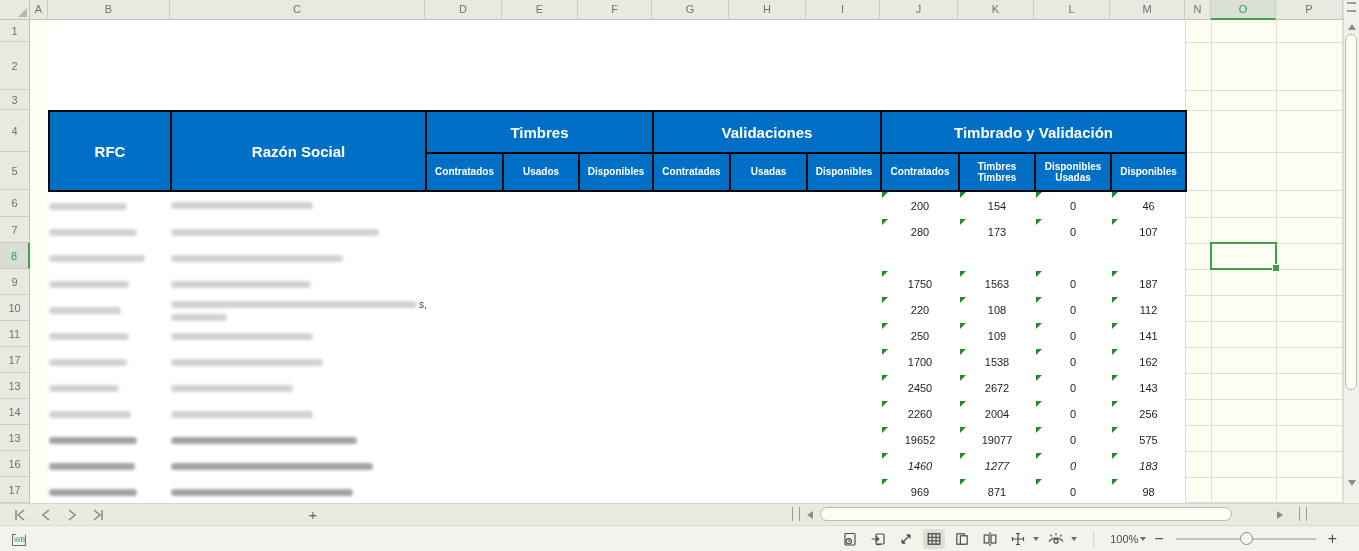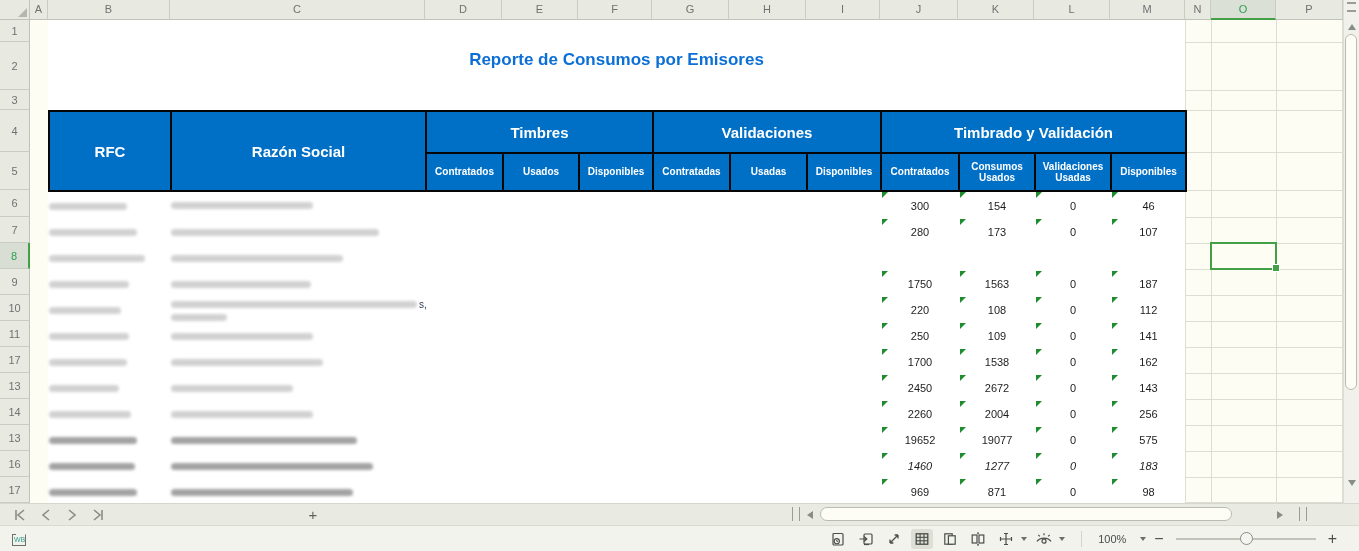--- a/index.html
+++ b/index.html
@@ -78,21 +78,21 @@
   .wb-frame{position:absolute;left:0;top:2px;width:12px;height:10px;border:1px solid #6E7168;border-top-color:transparent;}
   .wb-top{position:absolute;left:0;top:2px;width:4px;height:1px;background:#6E7168;}
   .wb-txt{position:absolute;left:2px;top:4px;font-size:7px;color:#2E9E8F;line-height:7px;}
   .sb-icons{margin-left:auto;display:flex;align-items:center;gap:6px;}
   .sb-ic{width:22px;height:20px;display:flex;align-items:center;justify-content:center;border-radius:3px;}
   .sb-ic.active{background:#DDDFD6;}
   .sb-ic svg{display:block;}
   .caret{width:0;height:0;border-left:3.5px solid transparent;border-right:3.5px solid transparent;
          border-top:4px solid #6B6E69;margin-left:-2px;}
   .sb-div{width:1px;height:16px;background:#D2D4CB;margin:0 10px;}
-  .zoom-label{font-size:11px;color:#4B4E4A;display:flex;align-items:center;gap:16px;}
+  .zoom-label{font-size:11px;color:#4B4E4A;display:flex;align-items:center;gap:4px;}
   .zoom-minus,.zoom-plus{font-size:16px;color:#4B4E4A;padding:0 8px;line-height:16px;}
   .zoom-track{position:relative;width:140px;height:2px;background:#C2C4BC;margin:0 4px;}
   .zoom-knob{position:absolute;left:64px;top:-6px;width:13px;height:13px;background:#F4F5F0;
              border:1px solid #8A8D85;border-radius:50%;box-sizing:border-box;}
   .zoom-wrap{display:flex;align-items:center;margin-right:14px;}
 </style>
 </head>
 <body>
 
 <div class="app">
@@ -159,21 +159,20 @@
         <div class="gline" style="left: 1155px; top: 405px; width: 158px; height: 1px;"></div>
         <div class="gline" style="left: 1155px; top: 431px; width: 158px; height: 1px;"></div>
         <div class="gline" style="left: 1155px; top: 457px; width: 158px; height: 1px;"></div>
         <div class="gline" style="left: 1155px; top: 482px; width: 158px; height: 1px;"></div>
         <div class="gline" style="left: 1155px; top: 0px; width: 1px; height: 483px;"></div>
         <div class="gline" style="left: 1181px; top: 0px; width: 1px; height: 483px;"></div>
         <div class="gline" style="left: 1246px; top: 0px; width: 1px; height: 483px;"></div>
         <div class="gline" style="left: 1312px; top: 0px; width: 1px; height: 483px;"></div>
       </div>
     <div class="report-bg"></div>
-    <div class="sheet-title">Reporte de Consumos por Emisores</div>
 
     <table class="report">
       <colgroup>
         <col style="width:122px">
           <col style="width:255px">
         <col style="width:77px">
           <col style="width:76px">
           <col style="width:74px">
         <col style="width:77px">
           <col style="width:77px">
@@ -192,42 +191,42 @@
           <th class="big" colspan="4">Timbrado y Validación</th>
         </tr>
         <tr style="height:38px">
           <th class="sub">Contratados</th>
           <th class="sub">Usados</th>
           <th class="sub">Disponibles</th>
           <th class="sub">Contratadas</th>
           <th class="sub">Usadas</th>
           <th class="sub">Disponibles</th>
           <th class="sub">Contratados</th>
-          <th class="sub">Consumos Usados</th>
-          <th class="sub">Validaciones Usadas</th>
+          <th class="sub">Timbres Timbres</th>
+          <th class="sub">Disponibles Usadas</th>
           <th class="sub">Disponibles</th>
         </tr>
       </thead>
       <tbody>
           <tr style="height: 27px;">
             <td class="c-rfc"><span class="redact" style="width: 78px;"></span></td>
             <td class="c-razon">
               <div class="razon-stack" style="height: 27px;">
                 <div class="razon-line">
                   <span class="redact" style="width: 142px;"></span>
                 </div>
               </div>
             </td>
             <td></td>
             <td></td>
             <td></td>
             <td></td>
             <td></td>
             <td></td>
-            <td class="c-num"><span class="marker"></span><span>300</span></td>
+            <td class="c-num"><span class="marker"></span><span>200</span></td>
             <td class="c-num"><span class="marker"></span><span>154</span></td>
             <td class="c-num"><span class="marker"></span><span>0</span></td>
             <td class="c-num"><span class="marker"></span><span>46</span></td>
           </tr>
           <tr style="height: 26px;">
             <td class="c-rfc"><span class="redact" style="width: 88px;"></span></td>
             <td class="c-razon">
               <div class="razon-stack" style="height: 26px;">
                 <div class="razon-line">
                   <span class="redact" style="width: 208px;"></span>

